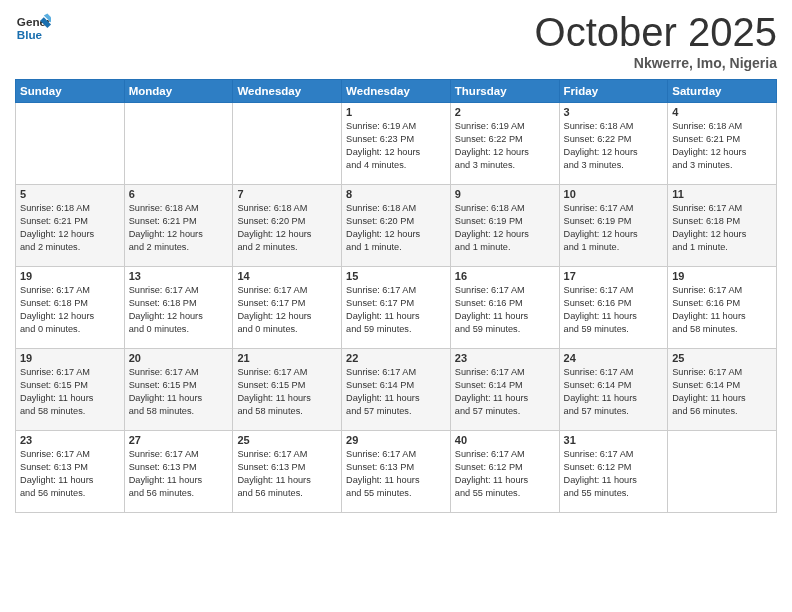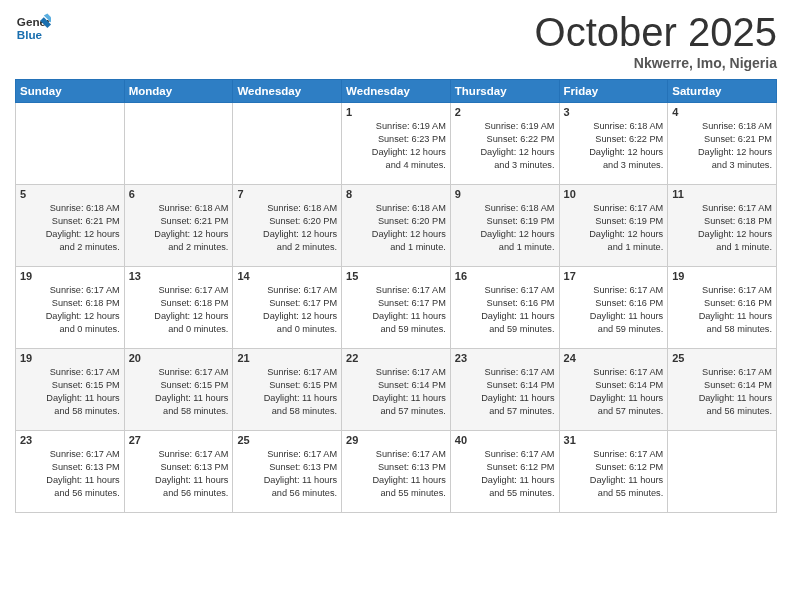--- a/index.html
+++ b/index.html
@@ -72,21 +72,20 @@
       background-color: #fff;
     }
     .day-number {
       font-size: 11px;
       font-weight: bold;
       display: block;
       margin-bottom: 2px;
     }
     .day-info {
       line-height: 1.4;
-      text-align: right;
     }
   </style>
 </head>
 <body>
 
 <div class="container">
   <div class="header">
     <div class="logo">
       <svg class="logo-icon" viewBox="0 0 40 40">
         <text x="2" y="18" font-size="13" font-weight="bold" fill="#333">General</text>

